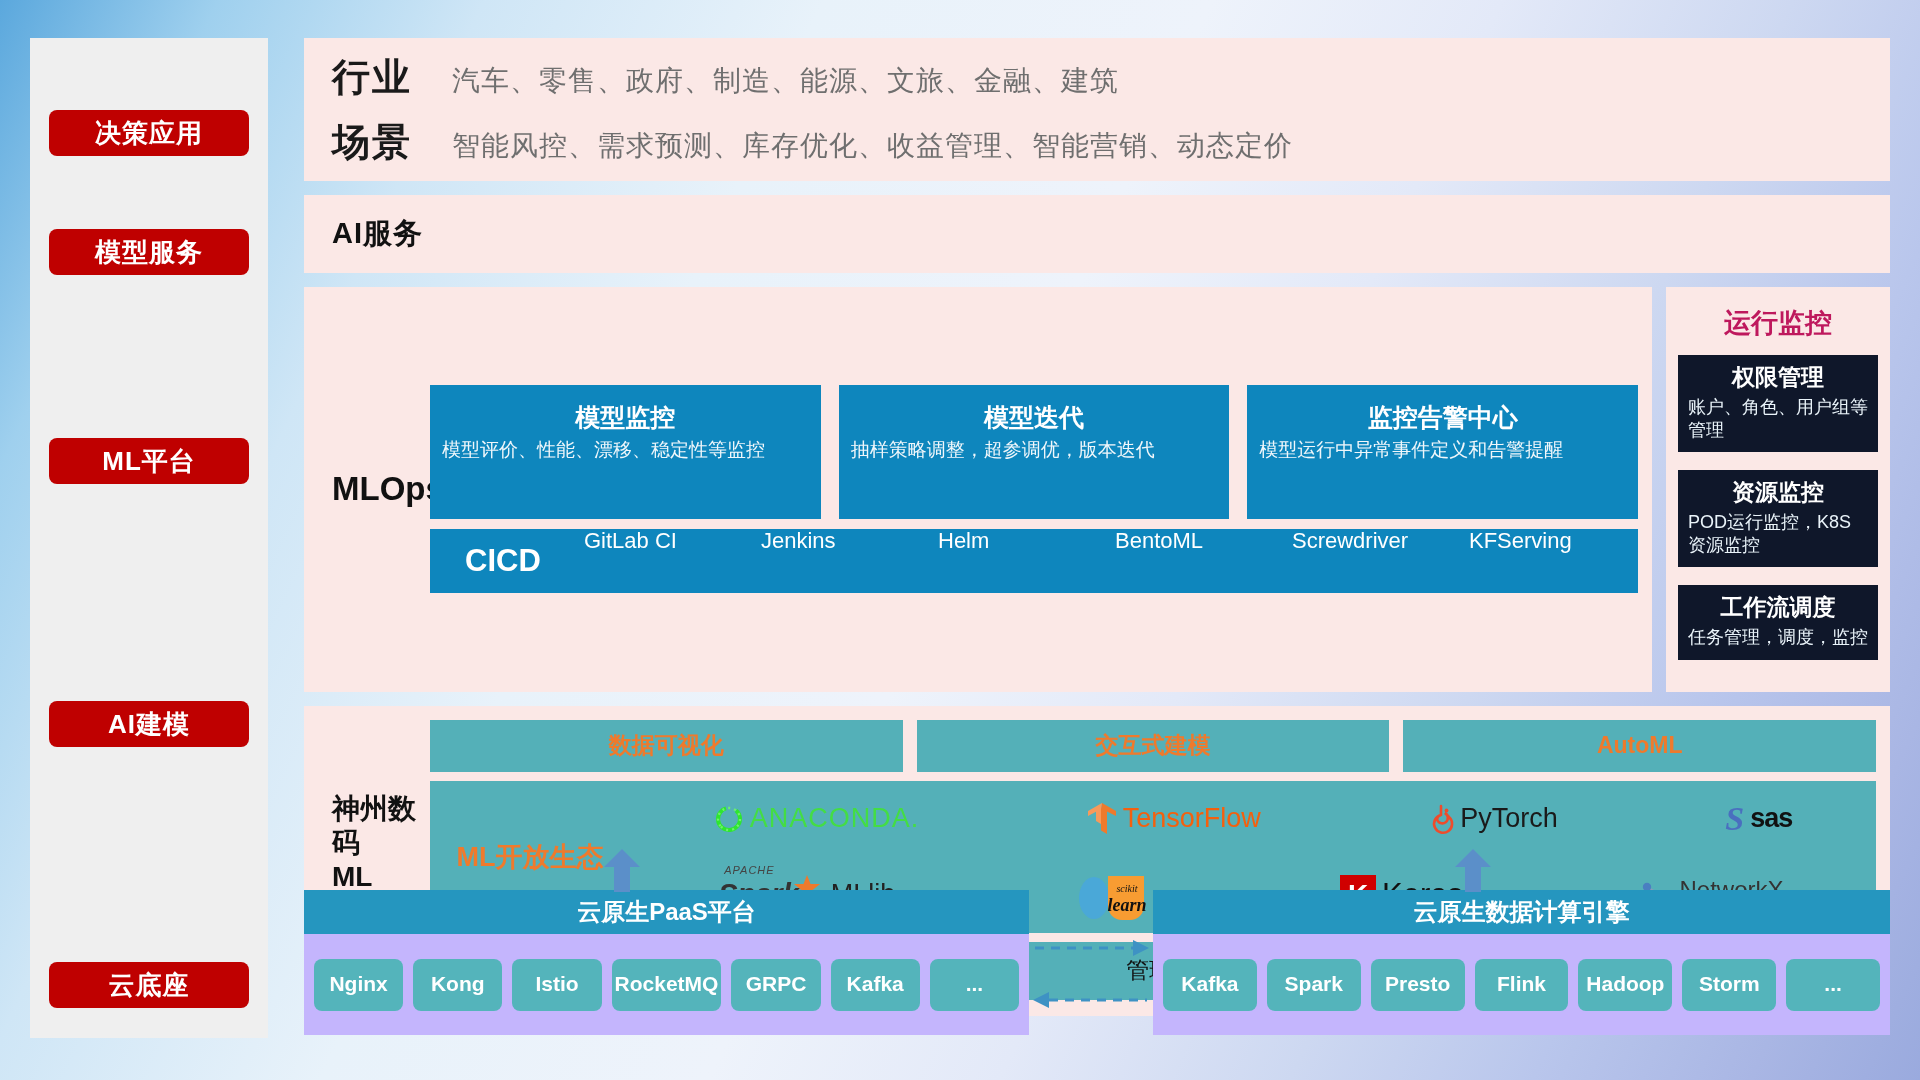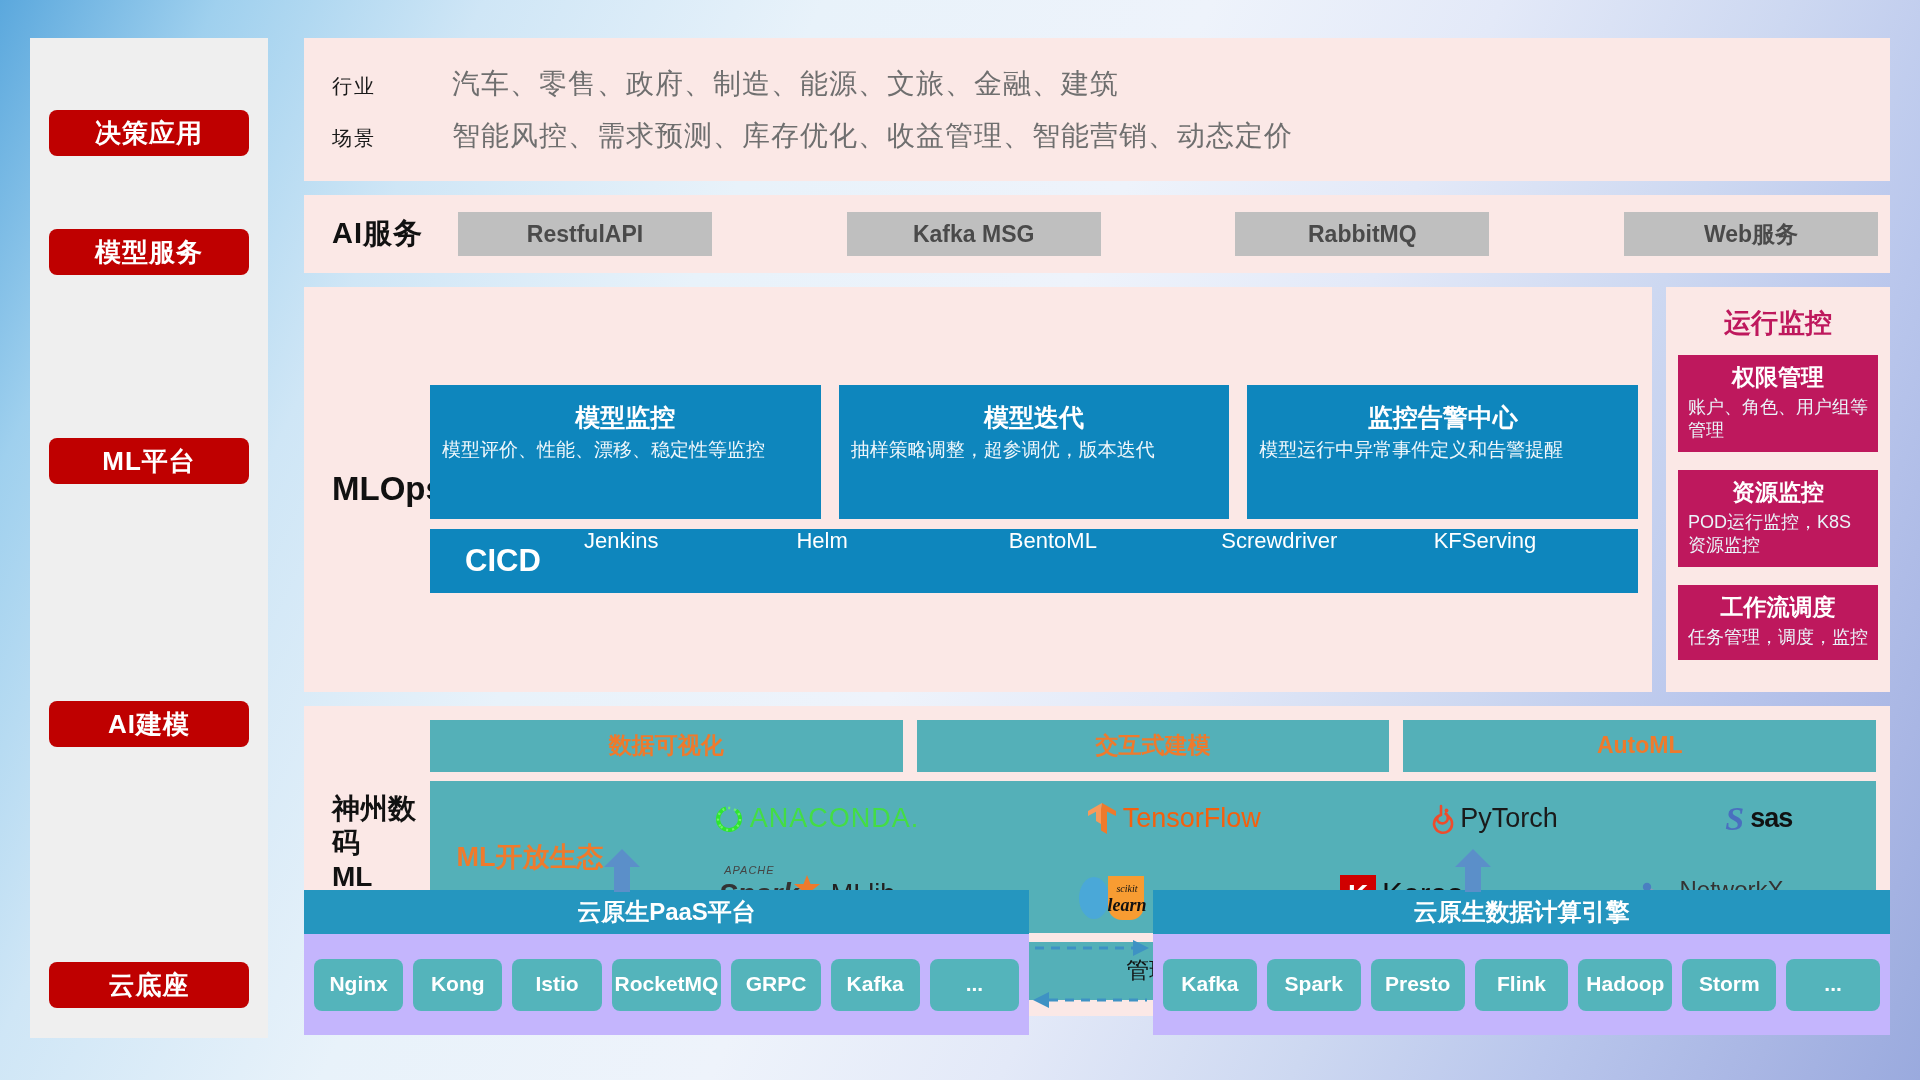--- a/index.html
+++ b/index.html
@@ -40,21 +40,21 @@
 
   .pinkband {
     background: #fbe8e6;
     width: 100%;
     position: relative;
   }
 
   
   #row-apps { height: 143px; margin-bottom: 14px; display: flex; flex-direction: column; justify-content: center; padding-left: 28px; }
   .app-line { display: flex; align-items: baseline; margin: 7px 0; }
-  .app-key { font-size: 20px; font-weight: normal; color: #1a1a1a; width: 120px; flex: none; letter-spacing: 2px;}
+  .app-key { font-size: 38px; font-weight: bold; color: #1a1a1a; width: 120px; flex: none; letter-spacing: 2px;}
   .app-val { font-size: 28px; color: #6f6f6f; letter-spacing: 1px; }
 
   
   #row-svc { height: 78px; margin-bottom: 14px; display: flex; align-items: center; padding-left: 28px; }
   #svc-label { font-size: 29px; font-weight: bold; color: #111; width: 126px; flex: none; letter-spacing: 1px; }
   #svc-btns { display: flex; gap: 0; flex: 1; justify-content: space-between; padding-right: 12px; }
   .svc-btn {
     width: 254px; height: 44px; background: #bfbfbf;
     display: flex; align-items: center; justify-content: center;
     font-size: 23px; color: #4a4a4a; font-weight: 600;
@@ -85,21 +85,21 @@
     line-height: 1.05; overflow: visible; white-space: normal;
     word-break: break-all; height: 64px;
   }
 
   
   #monitor-col {
     width: 224px; flex: none; background: #fbe8e6;
     padding: 12px 12px 14px 12px;
   }
   #monitor-title { text-align: center; font-size: 27px; font-weight: bold; color: #be185d; margin: 6px 0 14px; }
-  .mon-card { background: #be185d; margin-bottom: 18px; padding: 7px 10px 11px; }
+  .mon-card { background: #0f172a; margin-bottom: 18px; padding: 7px 10px 11px; }
   .mon-card-t { text-align: center; color: #fff; font-size: 23px; font-weight: bold; margin-bottom: 3px; }
   .mon-card-d { color: #eaf4fa; font-size: 18px; line-height: 1.25; }
 
   
   #row-model { display: flex; padding: 14px 14px 16px 0; align-items: center; }
   #model-label {
     width: 126px; flex: none; padding-left: 28px;
     font-size: 28px; font-weight: bold; color: #111; line-height: 1.2;
   }
   #model-right { flex: 1; }
@@ -179,34 +179,20 @@
       <div class="app-val">汽车、零售、政府、制造、能源、文旅、金融、建筑</div>
     </div>
     <div class="app-line">
       <div class="app-key">场景</div>
       <div class="app-val">智能风控、需求预测、库存优化、收益管理、智能营销、动态定价</div>
     </div>
   </div>
 
   <div class="pinkband" id="row-svc">
     <div id="svc-label">AI服务</div>
-    <div id="svc-btns">
-      <div class="svc-btn">
-          <span>RestfulAPI</span>
-        </div>
-      <div class="svc-btn">
-          <span>Kafka MSG</span>
-        </div>
-      <div class="svc-btn">
-          <span>RabbitMQ</span>
-        </div>
-      <div class="svc-btn">
-          <span>Web服务</span>
-        </div>
-    </div>
   </div>
 
   <div id="row-mid">
     <div class="pinkband" id="mlops-band">
       <div id="mlops-label">MLOps</div>
       <div id="mlops-right">
         <div id="mlops-cards">
           <div class="mlops-card">
             <div class="mlops-card-t">模型监控</div>
             <div class="mlops-card-d">模型评价、性能、漂移、稳定性等监控</div>
@@ -215,20 +201,21 @@
             <div class="mlops-card-t">模型迭代</div>
             <div class="mlops-card-d">抽样策略调整，超参调优，版本迭代</div>
           </div>
           <div class="mlops-card">
             <div class="mlops-card-t">监控告警中心</div>
             <div class="mlops-card-d">模型运行中异常事件定义和告警提醒</div>
           </div>
         </div>
         <div id="cicd-bar">
           <div id="cicd-title">CICD</div>
+          <div class="cicd-item">GitLab CI</div>
           <div class="cicd-item">Jenkins</div>
           <div class="cicd-item">Helm</div>
           <div class="cicd-item">BentoML</div>
           <div class="cicd-item">Screwdriver</div>
           <div class="cicd-item">KFServing</div>
         </div>
       </div>
     </div>
 
     <div id="monitor-col">

